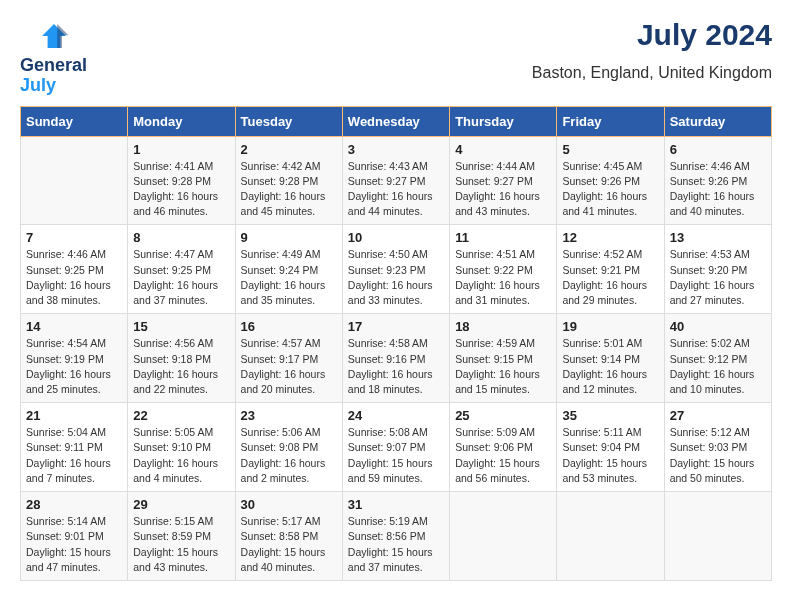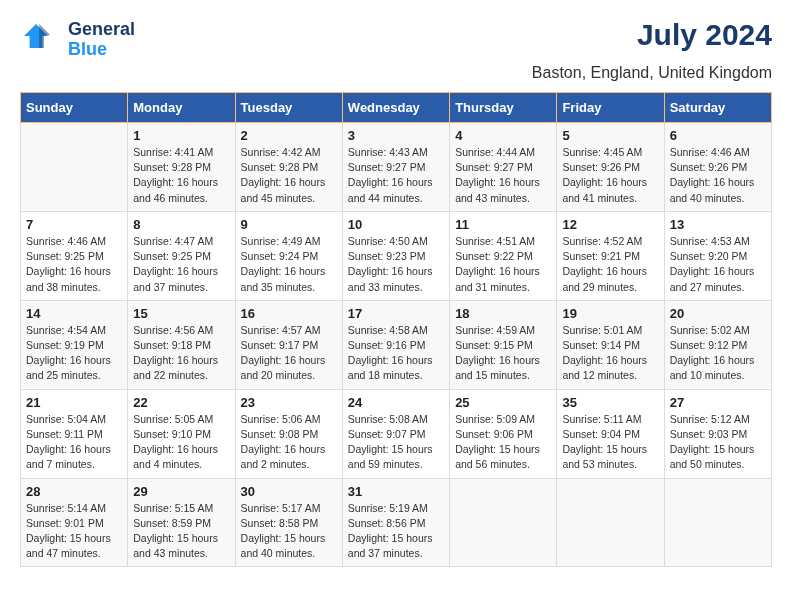--- a/index.html
+++ b/index.html
@@ -11,22 +11,23 @@
       padding: 20px;
     }
     .header {
       display: flex;
       justify-content: space-between;
       align-items: flex-start;
       margin-bottom: 10px;
     }
     .logo {
       display: flex;
-      align-items: flex-start;
-      gap: 16px;
+      align-items: center;
+      gap: 4px;
+      flex-direction: column;
     }
     .logo-text {
       font-size: 18px;
       font-weight: bold;
       color: #1a3a6b;
       line-height: 1.1;
     }
     .logo-blue {
       color: #2196F3;
     }
@@ -94,21 +95,21 @@
 <body>
 
 <div class="header">
   <div class="logo">
     <svg class="logo-icon" viewBox="0 0 40 40">
       <polygon points="20,5 35,20 28,20 28,35 12,35 12,20 5,20" fill="#2196F3"></polygon>
       <polygon points="24,5 38,19 30,19 30,35 24,35" fill="#1a3a6b" opacity="0.5"></polygon>
     </svg>
     <div>
       <div class="logo-text">General</div>
-      <div class="logo-text logo-blue">Blue</div>
+      <div class="logo-text logo-blue">July</div>
     </div>
   </div>
   <div class="title-section">
     <div class="month-title">July 2024</div>
     <div class="location">Baston, England, United Kingdom</div>
   </div>
 </div>
 
 <table>
   <thead>
@@ -199,21 +200,21 @@
         </td>
         <td>
           <div class="day-num">18</div>
           <div class="day-info">Sunrise: 4:59 AM<br>Sunset: 9:15 PM<br>Daylight: 16 hours and 15 minutes.</div>
         </td>
         <td>
           <div class="day-num">19</div>
           <div class="day-info">Sunrise: 5:01 AM<br>Sunset: 9:14 PM<br>Daylight: 16 hours and 12 minutes.</div>
         </td>
         <td>
-          <div class="day-num">20</div>
+          <div class="day-num">40</div>
           <div class="day-info">Sunrise: 5:02 AM<br>Sunset: 9:12 PM<br>Daylight: 16 hours and 10 minutes.</div>
         </td>
       </tr>
       <tr>
         <td>
           <div class="day-num">21</div>
           <div class="day-info">Sunrise: 5:04 AM<br>Sunset: 9:11 PM<br>Daylight: 16 hours and 7 minutes.</div>
         </td>
         <td>
           <div class="day-num">22</div>

